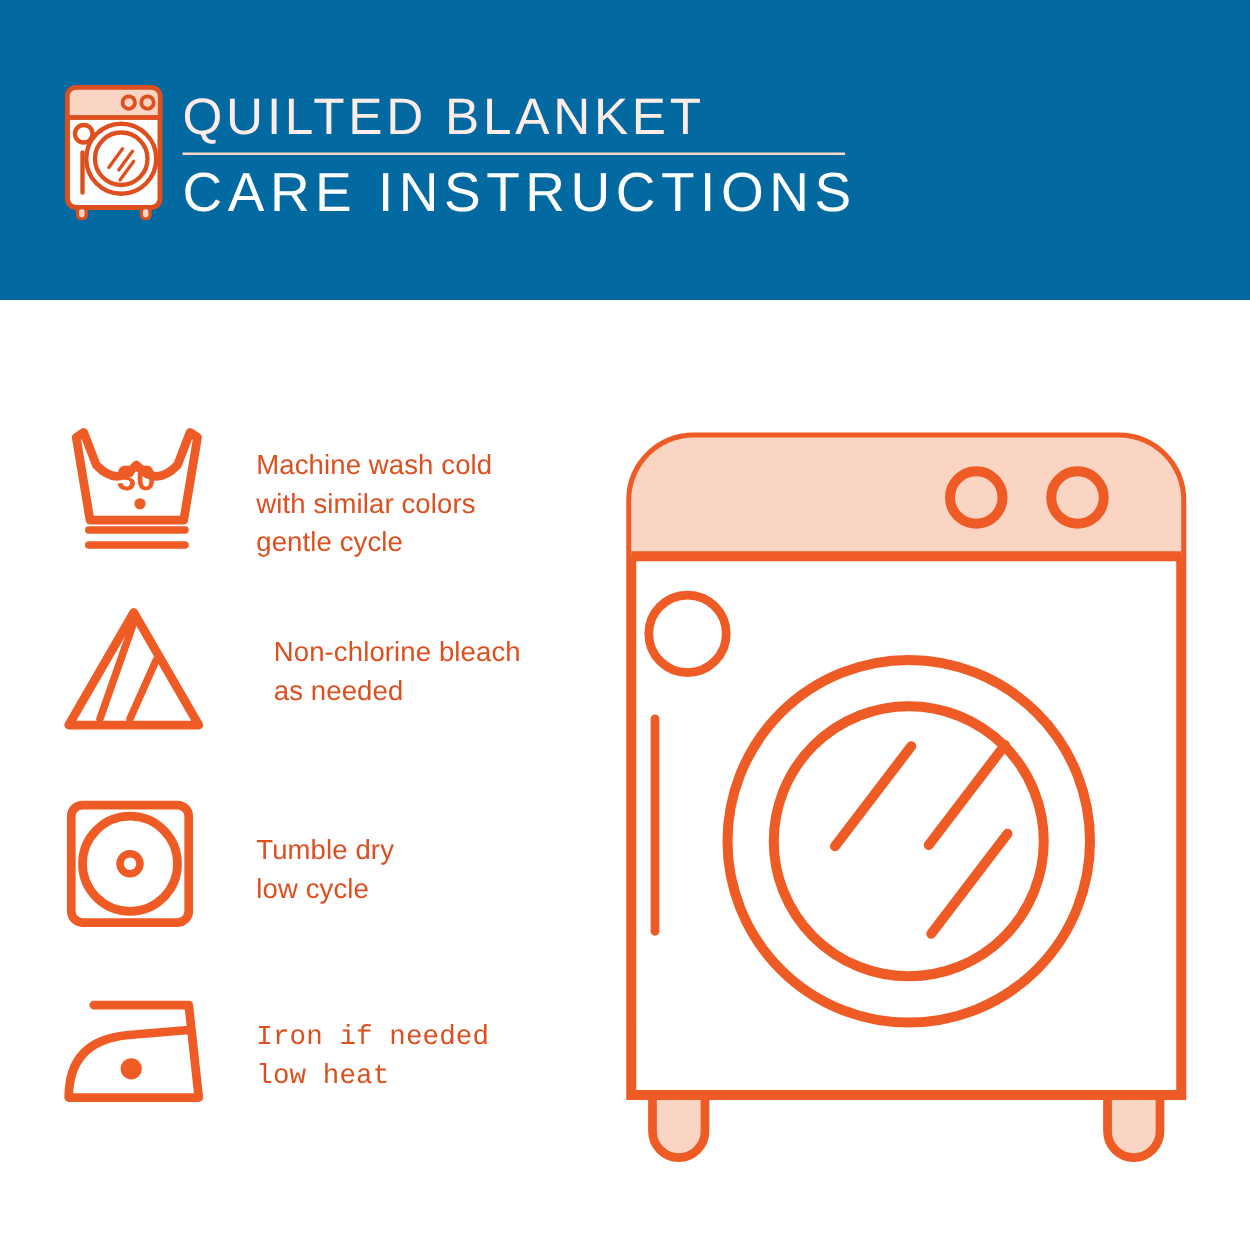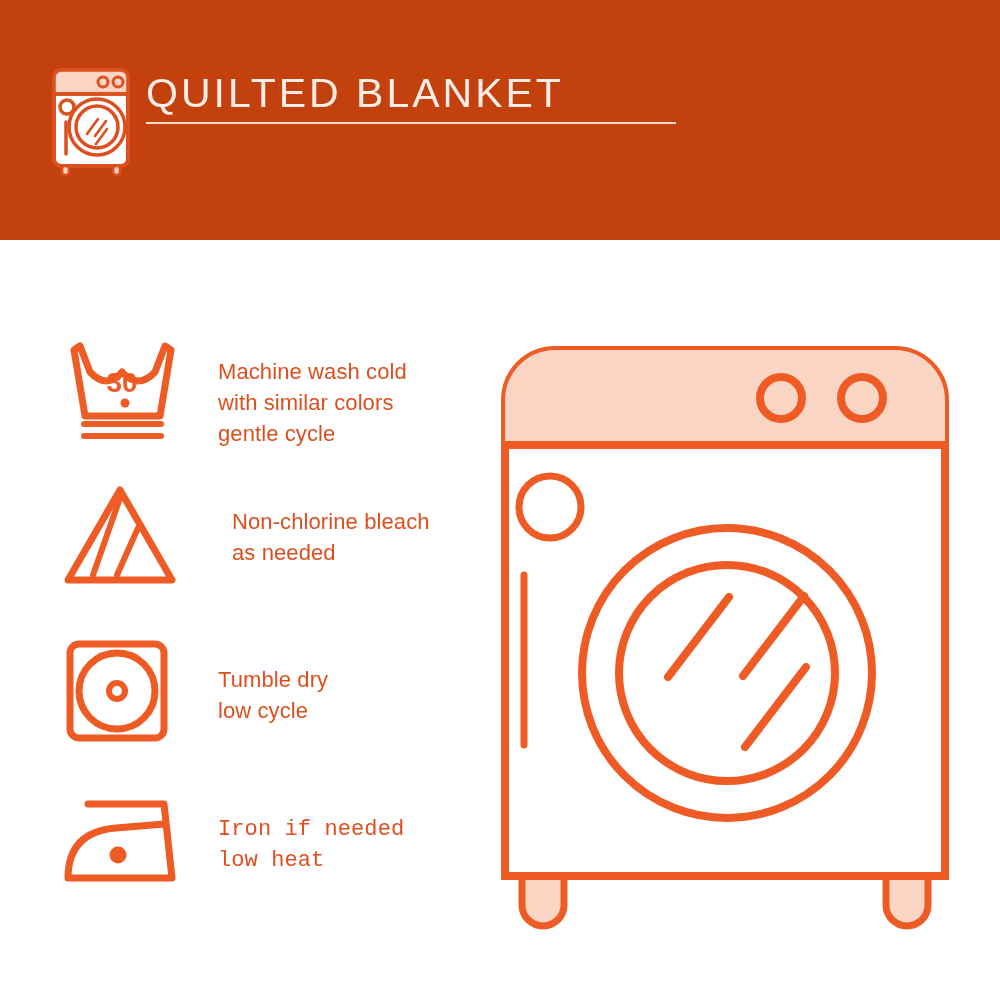--- a/index.html
+++ b/index.html
@@ -20,21 +20,21 @@
     background: #ffffff;
   }
 
   
   .header {
     position: absolute;
     left: 0;
     top: 0;
     width: 1000px;
     height: 240px;
-    background: #c2410c;
+    background: #0369a1;
   }
   .header-logo {
     position: absolute;
     left: 45px;
     top: 64px;
     width: 92px;
     height: 112px;
   }
   .header-text {
     position: absolute;
@@ -61,21 +61,21 @@
     font-size: 44px;
     letter-spacing: 4.4px;
     font-weight: 400;
     line-height: 50px;
     white-space: nowrap;
   }
 
   
   .care-list {
     position: absolute;
-    left: 16px;
+    left: 3px;
     top: 240px;
     width: 470px;
     height: 585px;
   }
   .care-item {
     position: absolute;
     left: 0;
     width: 470px;
   }
   .care-item-0 { top: 98px; }
@@ -147,20 +147,21 @@
         <line x1="51" y1="80" x2="62" y2="65" stroke="#DD4F1E" stroke-width="2.6" stroke-linecap="round"></line>
 
         <rect x="17" y="102" width="7" height="9" rx="3" fill="#FBD5C4" stroke="#DD4F1E" stroke-width="2.6"></rect>
         <rect x="68" y="102" width="7" height="9" rx="3" fill="#FBD5C4" stroke="#DD4F1E" stroke-width="2.6"></rect>
       </svg>
     </div>
 
     <div class="header-text">
       <div class="title-line1">QUILTED BLANKET</div>
       <div class="title-rule"></div>
+      <div class="title-line2">CARE INSTRUCTIONS</div>
     </div>
 
   </div>
 
   <div class="care-list">
 
     <div class="care-item care-item-0">
       <div class="care-icon">
         <svg width="130" height="110" viewBox="0 0 130 110">
           <path d="M14 12 L20 8 L30 34 Q47 52 62 34 Q78 52 95 34 L105 8 L111 12 L100 78 L25 78 Z" fill="#FFFFFF" stroke="#EE5B24" stroke-width="7" stroke-linejoin="round"></path>

